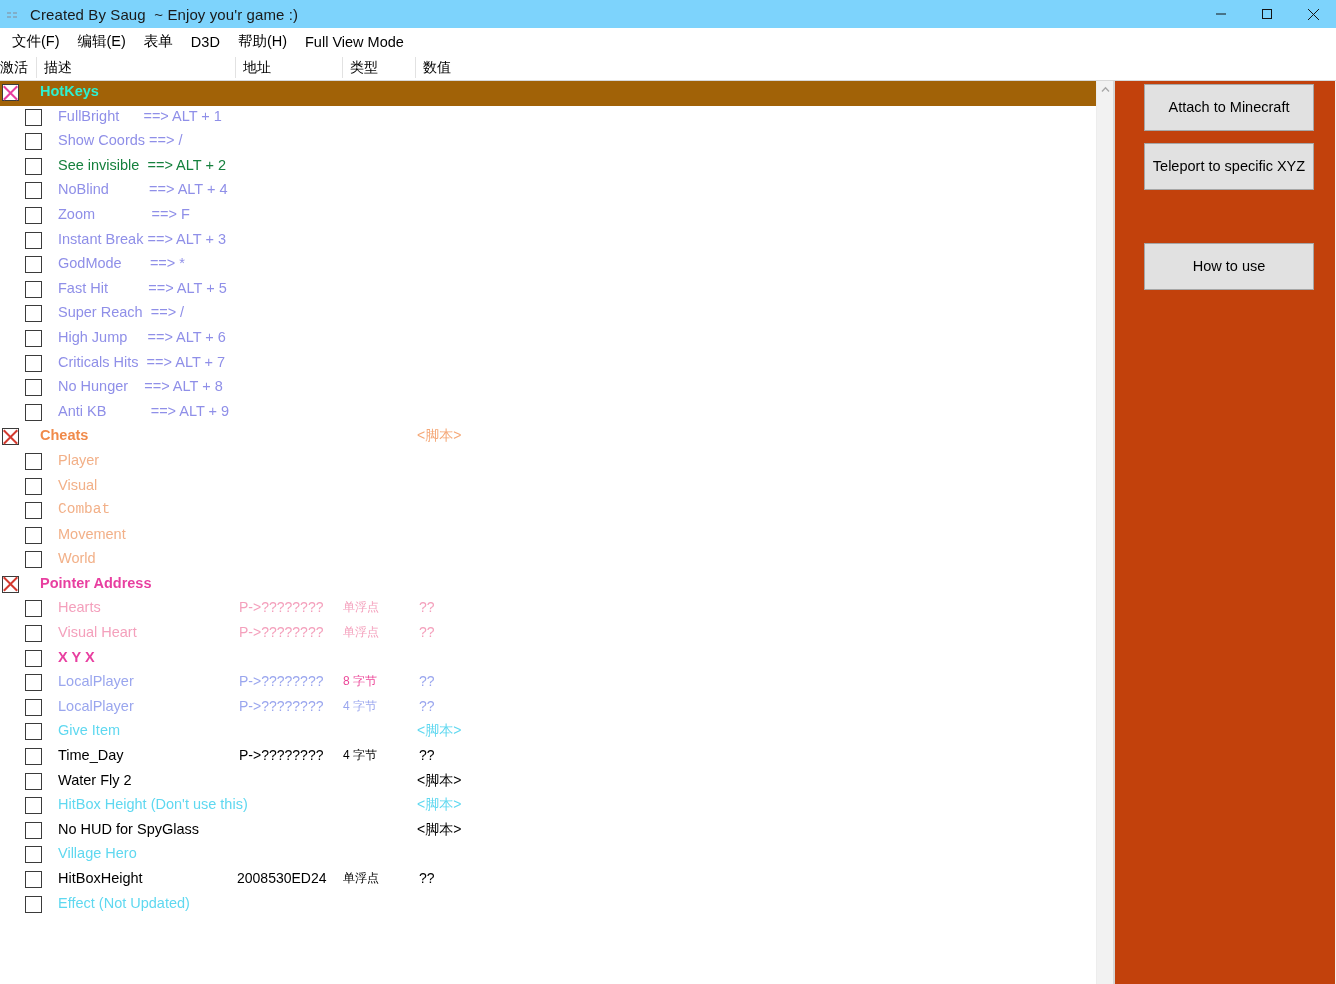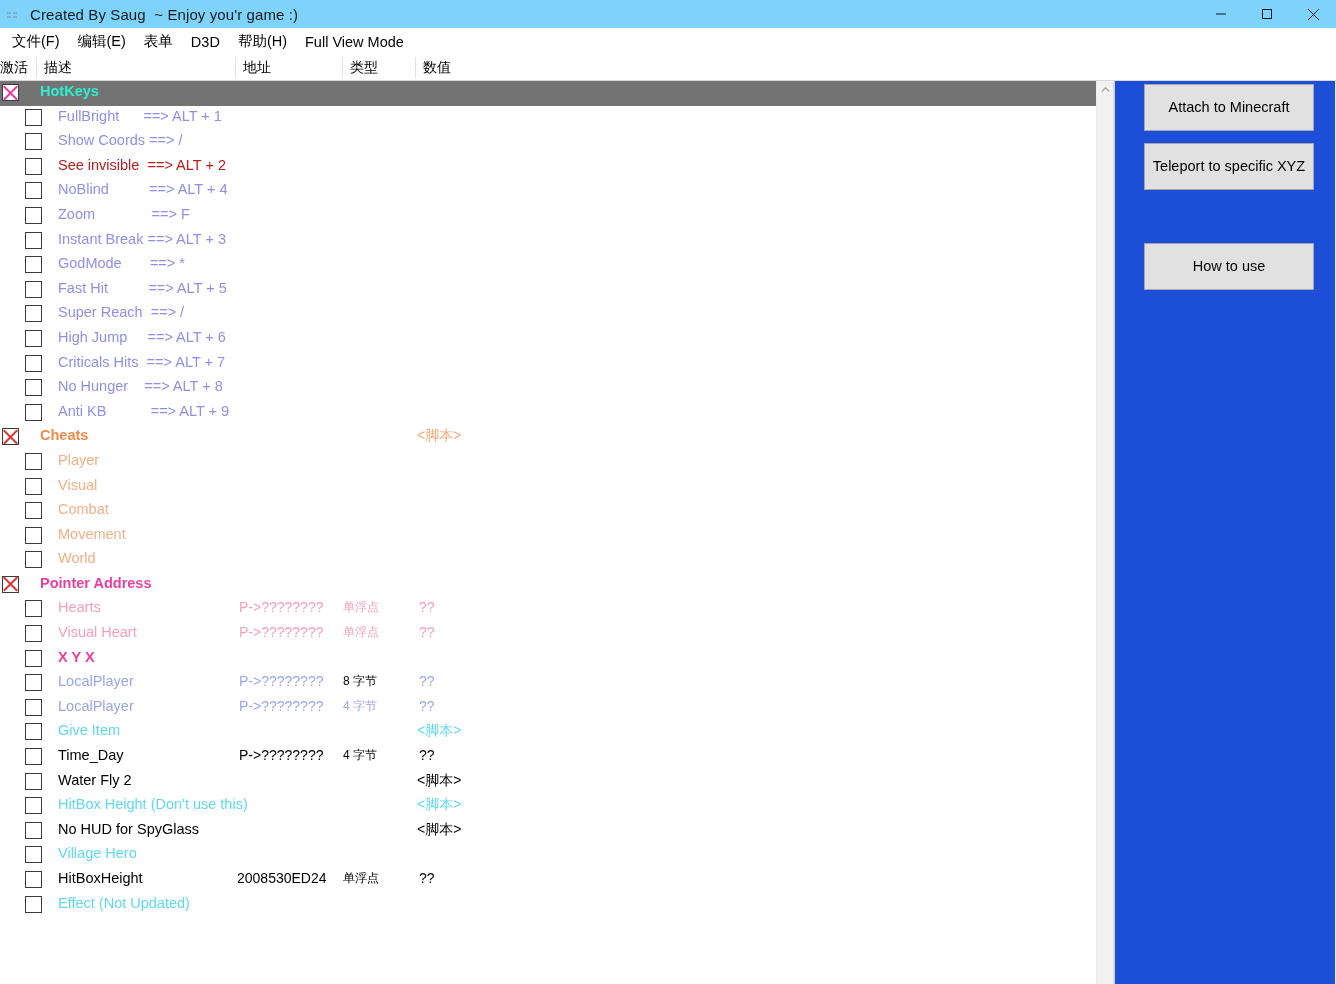--- a/index.html
+++ b/index.html
@@ -129,21 +129,21 @@
     position: relative;
     width: 1096px;
   }
 
   .row {
     position: relative;
     height: 24.6px;
     width: 1096px;
     white-space: nowrap;
   }
-  .row.sel { background: #737373; padding-left: 16px; }
+  .row.sel { background: #a16207; padding-left: 16px; }
 
   .cb {
     position: absolute;
     top: 3px;
     width: 17px;
     height: 17px;
     border: 1.6px solid #3b3b3b;
     background: #ffffff;
     box-sizing: border-box;
   }
@@ -230,21 +230,21 @@
     background: #d6d6d6;
   }
 
   
   .sidepanel {
     position: absolute;
     left: 1115px;
     top: 0;
     width: 221px;
     height: 903px;
-    background: #1d4ed8;
+    background: #c2410c;
   }
   .sbtn {
     position: absolute;
     background: #e1e1e1;
     border: 1px solid #a6a6a6;
     box-sizing: border-box;
     font-family: "Liberation Sans", sans-serif;
     font-size: 14.5px;
     color: #000;
     text-align: center;
@@ -330,21 +330,21 @@
         <div class="row">
           <div class="cb lvl1"></div>
           <div class="desc lvl1" style="color: rgb(143, 143, 232);">FullBright      ==&gt; ALT + 1</div>
         </div>
         <div class="row">
           <div class="cb lvl1"></div>
           <div class="desc lvl1" style="color: rgb(143, 143, 232);">Show Coords ==&gt; /</div>
         </div>
         <div class="row">
           <div class="cb lvl1"></div>
-          <div class="desc lvl1" style="color: #b91c1c;">See invisible  ==&gt; ALT + 2</div>
+          <div class="desc lvl1" style="color: #15803d;">See invisible  ==&gt; ALT + 2</div>
         </div>
         <div class="row">
           <div class="cb lvl1"></div>
           <div class="desc lvl1" style="color: rgb(143, 143, 232);">NoBlind          ==&gt; ALT + 4</div>
         </div>
         <div class="row">
           <div class="cb lvl1"></div>
           <div class="desc lvl1" style="color: rgb(143, 143, 232);">Zoom              ==&gt; F</div>
         </div>
         <div class="row">
@@ -387,21 +387,21 @@
         <div class="row">
           <div class="cb lvl1"></div>
           <div class="desc lvl1" style="color: rgb(242, 176, 136);">Player</div>
         </div>
         <div class="row">
           <div class="cb lvl1"></div>
           <div class="desc lvl1" style="color: rgb(242, 176, 136);">Visual</div>
         </div>
         <div class="row">
           <div class="cb lvl1"></div>
-          <div class="desc lvl1" style="color: rgb(242, 176, 136);">Combat</div>
+          <div class="desc lvl1" style="color: rgb(242, 176, 136); font-family: Liberation Mono, monospace;">Combat</div>
         </div>
         <div class="row">
           <div class="cb lvl1"></div>
           <div class="desc lvl1" style="color: rgb(242, 176, 136);">Movement</div>
         </div>
         <div class="row">
           <div class="cb lvl1"></div>
           <div class="desc lvl1" style="color: rgb(242, 176, 136);">World</div>
         </div>
         <div class="row">
@@ -423,21 +423,21 @@
           <div class="val" style="color: rgb(244, 160, 188);">??</div>
         </div>
         <div class="row">
           <div class="cb lvl1"></div>
           <div class="desc lvl1" style="color: rgb(232, 63, 160); font-weight: bold;">X Y X</div>
         </div>
         <div class="row">
           <div class="cb lvl1"></div>
           <div class="desc lvl1" style="color: rgb(154, 166, 238);">LocalPlayer</div>
           <div class="addr" style="color: rgb(154, 166, 238);">P-&gt;????????</div>
-          <div class="type" style="color: #000000;">8 字节</div>
+          <div class="type" style="color: #ec4899;">8 字节</div>
           <div class="val" style="color: rgb(154, 166, 238);">??</div>
         </div>
         <div class="row">
           <div class="cb lvl1"></div>
           <div class="desc lvl1" style="color: rgb(154, 166, 238);">LocalPlayer</div>
           <div class="addr" style="color: rgb(154, 166, 238);">P-&gt;????????</div>
           <div class="type" style="color: rgb(154, 166, 238);">4 字节</div>
           <div class="val" style="color: rgb(154, 166, 238);">??</div>
         </div>
         <div class="row">

